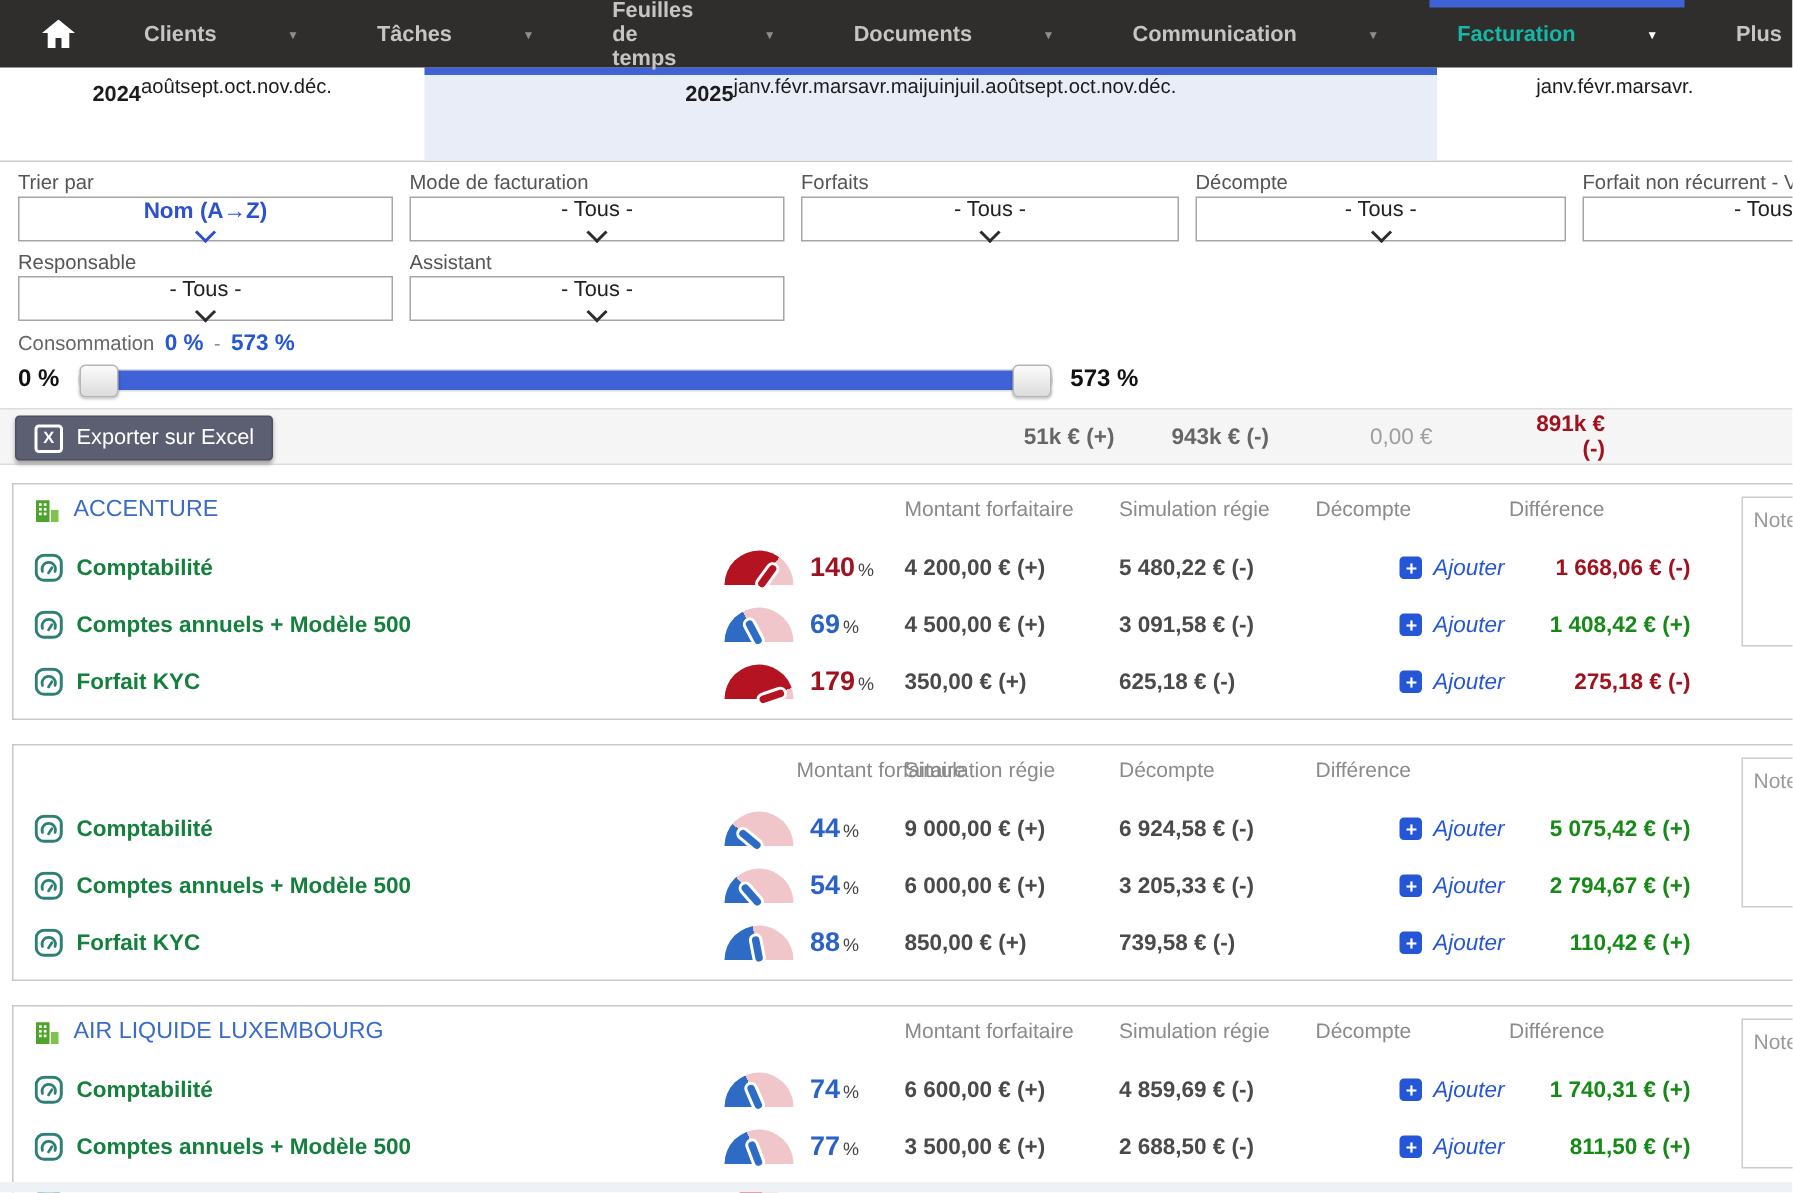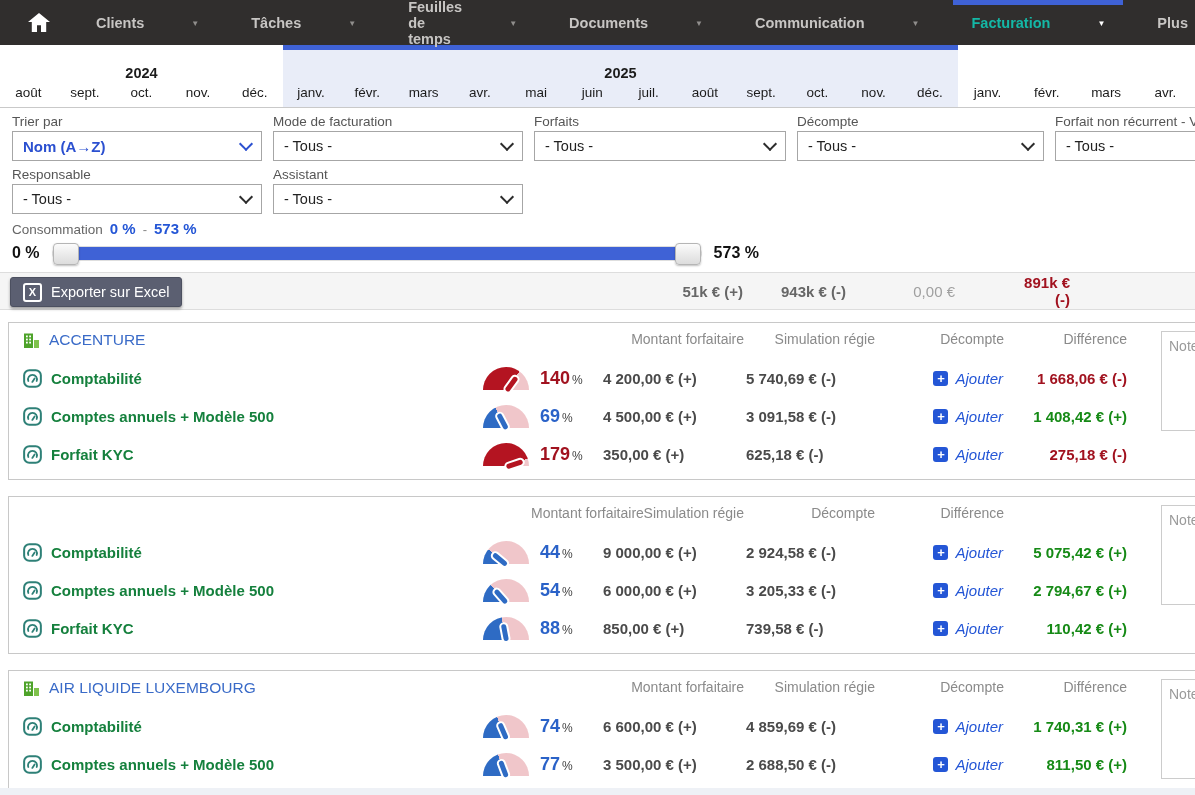--- a/index.html
+++ b/index.html
@@ -14,31 +14,31 @@
   .nav-item{display:flex;align-items:center;position:relative;cursor:pointer;padding:0 6px;gap:41px;}
   .nav-label{font-size:14.5px;font-weight:bold;color:#c7c5c3;}
   .nav-caret{font-size:8px;color:#908e8c;margin-left:6px;margin-top:2px;}
   .nav-item.active .nav-label{color:#14b8a6;}
   .nav-item.active .nav-caret{color:#fff;}
   .nav-item.active::before{content:'';position:absolute;top:0;left:-12px;right:-12px;height:5px;background:#3f62d6;}
   .nav-help{display:flex;align-items:center;}
   .help-circle{width:25px;height:25px;border-radius:50%;background:#8b8b8b;color:#343434;font-weight:bold;font-size:15px;display:flex;align-items:center;justify-content:center;cursor:pointer;}
   
   .timeline{display:flex;height:62px;border-bottom:1px solid #c9c9c9;background:#fff;}
-  .tl-group{box-sizing:border-box;border-top:5px solid transparent;display:flex;flex-direction:column;justify-content:flex-end;}
+  .tl-group{box-sizing:border-box;border-top:5px solid transparent;display:flex;flex-direction:row;justify-content:center;}
   .tl-group.sel{border-top-color:#3f62d6;background:#e9edf8;}
   .tl-year{text-align:center;font-weight:bold;font-size:14.5px;padding-top:5px;height:20px;color:#1c1c1c;}
   .tl-months{display:flex;padding-bottom:7px;}
   .tl-month{flex:1;text-align:center;font-size:13.5px;color:#1c1c1c;cursor:pointer;}
   
   .filters{padding:6px 0 0 12px;}
   .filters-row{display:flex;gap:11px;margin-bottom:6px;}
   .filter{display:flex;flex-direction:column;flex:none;}
   .filter-label{font-size:13.5px;color:#555;margin-bottom:2px;white-space:nowrap;overflow:hidden;}
-  .selectbox{height:30px;box-sizing:border-box;border:1px solid #a6a6a6;background:#fff;display:flex;align-items:center;justify-content:space-between;padding:0 10px;font-size:14.5px;color:#222;cursor:pointer;}
+  .selectbox{height:30px;box-sizing:border-box;border:1px solid #a6a6a6;background:#fff;display:flex;align-items:center;justify-content:space-between;padding:0 10px;font-size:14.5px;color:#222;cursor:pointer;flex-direction:column;}
   .selectbox .chev{width:8px;height:8px;border-right:2.4px solid #2c2c2c;border-bottom:2.4px solid #2c2c2c;transform:rotate(45deg);margin-top:-4px;flex:none;}
   .selectbox.accent .val{color:#2b50d0;font-weight:bold;font-size:15px;}
   .selectbox.accent .chev{border-color:#2b50d0;}
   
   .consumption{padding-left:12px;display:flex;align-items:baseline;gap:7px;margin-top:4px;}
   .cons-label{font-size:13.5px;color:#666;}
   .cons-val{font-size:15px;font-weight:bold;color:#2456d6;}
   .cons-sep{color:#888;font-size:13px;}
   .slider-row{padding-left:12px;display:flex;align-items:center;gap:12px;margin:7px 0 10px;}
   .slider-minmax{font-size:16px;font-weight:bold;color:#111;}
@@ -54,21 +54,21 @@
   .sum.dec{font-weight:normal;color:#9f9f9f;padding-right:50px;}
   .sum.diff{color:#a1121f;padding-right:58px;}
   .export-btn{position:absolute;left:10px;top:4px;height:28px;background:#5b5f71;border:1px solid #4c5060;border-radius:3px;color:#fff;display:flex;align-items:center;gap:9px;padding:0 12px;font-size:14.5px;box-shadow:0 2px 3px rgba(0,0,0,.35);cursor:pointer;}
   .excel-icon{width:15px;height:15px;border:2px solid #fff;border-radius:3px;color:#fff;font-weight:bold;font-size:11px;display:flex;align-items:center;justify-content:center;}
   
   .clients{padding:12px 0 0 8px;}
   .client-box{border:1px solid #c8c8c8;width:1205px;box-sizing:border-box;margin-bottom:16px;padding:4px 0 6px 14px;position:relative;background:#fff;}
   .crow{display:grid;grid-template-columns:458px 50px 72px 143px 131px 129px 123px 80px;align-items:center;height:38px;}
   .crow.chead{height:28px;align-items:start;padding-top:4px;}
   .cell{min-width:0;}
-  .cell.hdr{font-size:14px;color:#8a8a8a;text-align:right;padding-right:2px;white-space:nowrap;}
+  .cell.hdr{font-size:14px;color:#8a8a8a;padding-right:2px;white-space:nowrap;}
   .name-cell{display:flex;align-items:center;gap:9px;}
   .client-name{color:#3a6bc8;font-size:15.5px;cursor:pointer;white-space:nowrap;text-align:center;}
   .bicon,.micon{display:flex;align-items:center;flex:none;}
   .service-name{font-weight:bold;color:#15803d;font-size:15px;white-space:nowrap;}
   .gauge-cell{display:flex;justify-content:center;}
   .gauge{width:46px;height:23px;border-radius:46px 46px 0 0;position:relative;}
   .needle{position:absolute;left:50%;bottom:-1px;width:5px;height:17px;margin-left:-2.5px;transform-origin:50% 100%;border-radius:4px;box-shadow:0 0 0 2px #fff;}
   .pct-cell{display:flex;align-items:baseline;gap:2px;padding-left:9px;}
   .pct-num{font-weight:bold;font-size:18px;}
   .pct-num.over{color:#a1121f;}
@@ -288,21 +288,21 @@
         <div class="cell gauge-cell">
           <div class="gauge" style="background: conic-gradient(from 270deg at 50% 100%, rgb(180, 20, 33) 0deg, rgb(180, 20, 33) 126deg, rgb(240, 198, 202) 126deg, rgb(240, 198, 202) 180deg);">
             <div class="needle" style="background: rgb(180, 20, 33); transform: rotate(36deg);"></div>
           </div>
         </div>
         <div class="cell pct-cell">
           <span class="pct-num over">140</span>
           <span class="pct-sym">%</span>
         </div>
         <div class="cell num">4 200,00 € (+)</div>
-        <div class="cell num">5 740,69 € (-)</div>
+        <div class="cell num">5 480,22 € (-)</div>
         <div class="cell dec-cell">
           <span class="plusbox">+</span>
           <span>Ajouter</span>
         </div>
         <div class="cell diff neg">1 668,06 € (-)</div>
         <div class="cell"></div>
       </div>
       <div class="crow">
         <div class="cell name-cell">
           <span class="micon">
@@ -388,21 +388,21 @@
         <div class="cell gauge-cell">
           <div class="gauge" style="background: conic-gradient(from 270deg at 50% 100%, rgb(46, 107, 196) 0deg, rgb(46, 107, 196) 39.6deg, rgb(240, 198, 202) 39.6deg, rgb(240, 198, 202) 180deg);">
             <div class="needle" style="background: rgb(46, 107, 196); transform: rotate(-50.4deg);"></div>
           </div>
         </div>
         <div class="cell pct-cell">
           <span class="pct-num under">44</span>
           <span class="pct-sym">%</span>
         </div>
         <div class="cell num">9 000,00 € (+)</div>
-        <div class="cell num">2 924,58 € (-)</div>
+        <div class="cell num">6 924,58 € (-)</div>
         <div class="cell dec-cell">
           <span class="plusbox">+</span>
           <span>Ajouter</span>
         </div>
         <div class="cell diff pos">5 075,42 € (+)</div>
         <div class="cell"></div>
       </div>
       <div class="crow">
         <div class="cell name-cell">
           <span class="micon">

